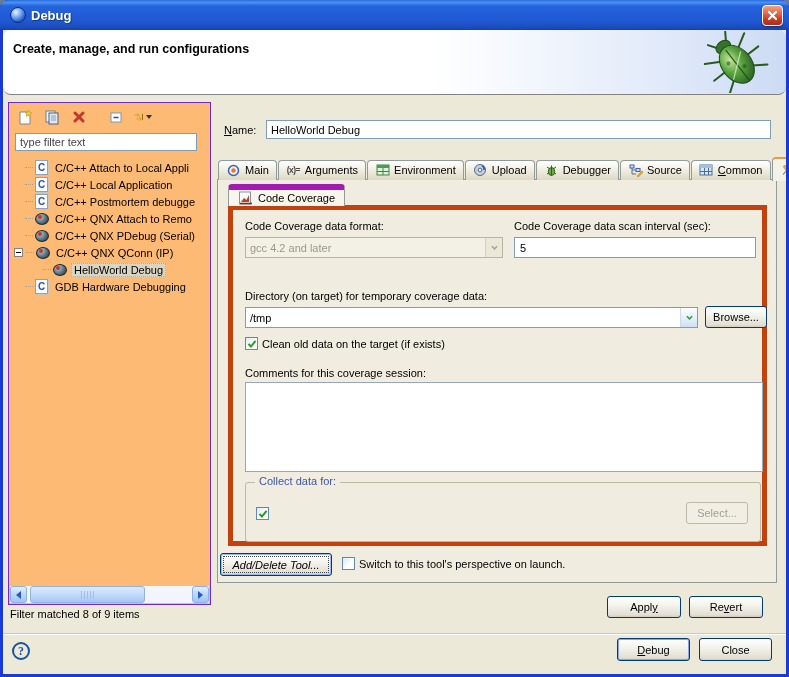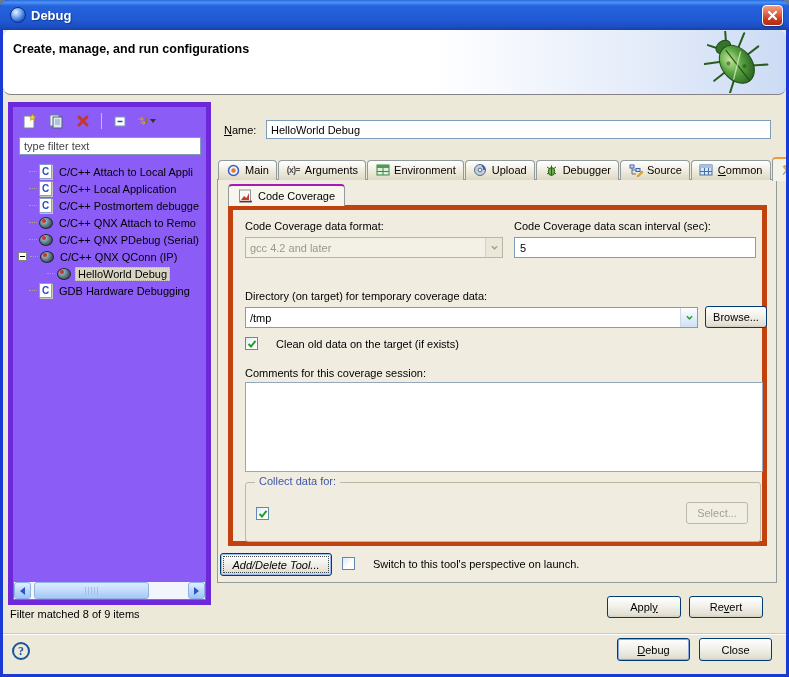--- a/index.html
+++ b/index.html
@@ -31,21 +31,21 @@
     background:linear-gradient(90deg,#ffffff 0%,#ffffff 55%,#e4ecfa 82%,#ccdbf4 100%);
     border-bottom:1px solid #848284; z-index:40;border-radius:8px; }
   .headband .htitle { position:absolute; left:10px; top:12px; font-size:12.5px; font-weight:bold; }
   .beetle { position:absolute; right:12px; top:1px; }
 
   
   .content { position:absolute; left:3px; right:3px; top:96px; bottom:3px; background:#ece9d8; }
 
   
   .leftpanel { position:absolute; left:5px; top:6px; width:203px; height:503px;
-    border:5px solid #6d28d9; background:#8b5cf6; overflow:hidden; }
+    border:1px solid #6d28d9; background:#fdba74; overflow:hidden; }
   .ltoolbar { height:28px; display:flex; align-items:center; gap:7px; padding:0 6px; }
   .tbtn { width:20px; height:20px; display:flex; align-items:center; justify-content:center; border:1px solid transparent; }
   .tsep { width:1px; height:16px; background:#c6c3b4; margin:0 1px; }
   .caret-down { width:0; height:0; border-left:3px solid transparent; border-right:3px solid transparent; border-top:4px solid #333; margin-left:2px; }
   .filterbox { display:block; width:182px; margin:2px 0 0 6px; height:18px; border:1px solid #7f9db9;
     background:#fff; font:11px "Liberation Sans",sans-serif; color:#444; padding:1px 4px; }
 
   .tree { position:absolute; left:2px; top:56px; right:2px; }
   .trow { display:flex; align-items:center; height:17px; padding-left:14px; white-space:nowrap; overflow:hidden; }
   .trow .conn { width:8px; flex:0 0 8px; border-top:1px dotted #a6a394; margin-right:2px; }
@@ -93,21 +93,21 @@
   .tab.selected { height:24px; background:#f4f2e7; border-top:2px solid #ef9c38; z-index:6; margin-bottom:-1px; }
   .ticon { display:inline-flex; width:15px; height:14px; align-items:center; justify-content:center; }
   .argtext { font-size:8.5px; font-weight:bold; color:#4a4a4a; letter-spacing:-0.5px; }
 
   .tabpage { position:absolute; left:0; top:71px; width:560px; height:404px;
     border:1px solid #919b9c; background:#f0ede0; }
 
   
   .innertab { position:absolute; left:10px; top:4px; display:inline-flex; align-items:center; gap:5px;
     height:22px; padding:0 9px; border:1px solid #919b9c; border-bottom:none; border-radius:4px 4px 0 0;
-    border-top:2px solid #a21caf; background:#f7f5ec; z-index:3; }
+    border-top:6px solid #a21caf; background:#f7f5ec; z-index:3; }
   .innerbox { position:absolute; left:10px; top:25px; width:539px; height:341px;
     border:5px solid #c2410c; background:#f0ede0; }
 
   .flabel { position:absolute; white-space:nowrap; }
   .combo { position:absolute; display:flex; height:21px; border:1px solid #7f9db9; background:#fff; }
   .combo input { flex:1; min-width:0; border:none; outline:none; background:transparent;
     font:11px "Liberation Sans",sans-serif; padding:1px 4px; }
   .combo .drop { width:17px; flex:0 0 17px; border-left:1px solid #ccd9e8;
     background:linear-gradient(180deg,#fefefe,#e4eefa 55%,#cfe0f4); display:flex; align-items:center; justify-content:center; }
   .chev { width:7px; height:7px; }
@@ -117,21 +117,21 @@
   .txt { position:absolute; height:21px; border:1px solid #7f9db9; background:#fff;
     font:11px "Liberation Sans",sans-serif; padding:1px 5px; }
 
   .xpbtn { display:inline-flex; align-items:center; justify-content:center;
     border:1px solid #003c74; border-radius:3px; font:11px "Liberation Sans",sans-serif;
     background:linear-gradient(180deg,#ffffff,#f2f1ea 45%,#e3dfd2 88%,#d2cfc2 100%); padding:0 8px; }
   .xpbtn.focus { outline:1px dotted #444; outline-offset:-4px; box-shadow:0 0 0 1px #9cbdf2 inset;font-style:italic; }
   .xpbtn.default { box-shadow:0 0 0 1px #86a7e0 inset; }
   .xpbtn.disabled { border-color:#bdb9ab; background:#f1efe4; color:#a39f90; }
 
-  .cbrow { position:absolute; display:flex; align-items:center; gap:18px; white-space:nowrap;text-align:center; }
+  .cbrow { position:absolute; display:flex; align-items:center; gap:4px; white-space:nowrap;text-align:center; }
   .cbox { width:13px; height:13px; flex:0 0 13px; border:1px solid #5f89b0; background:linear-gradient(135deg,#dee8f2,#ffffff 60%);
     display:flex; align-items:center; justify-content:center; }
 
   .groupbox { position:absolute; left:12px; top:272px; width:516px; height:60px;
     border:1px solid #bcb8a4; border-radius:3px; }
   .grouplabel { position:absolute; left:9px; top:-8px; background:#f0ede0; padding:0 4px; color:#4156a8; }
 
   .textarea { position:absolute; left:12px; top:172px; width:518px; height:90px;
     border:1px solid #94a8bd; background:#fff; resize:none; font:11px "Liberation Sans",sans-serif; padding:2px 4px; }
 

